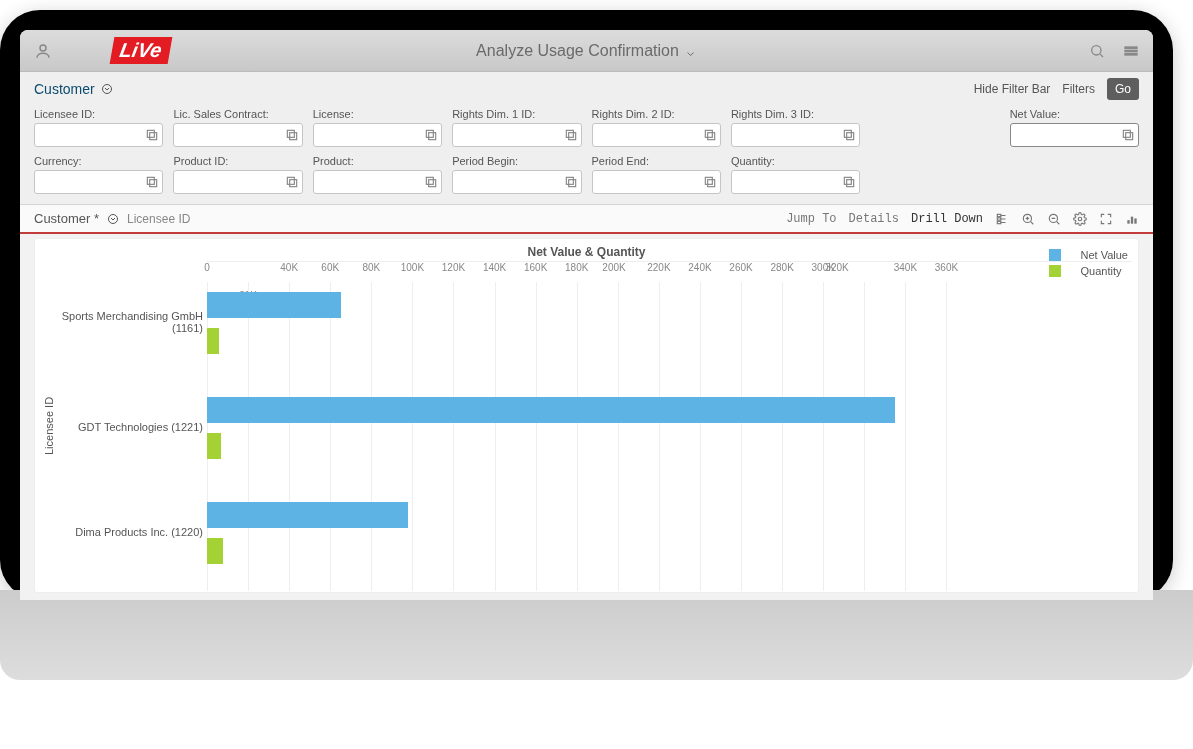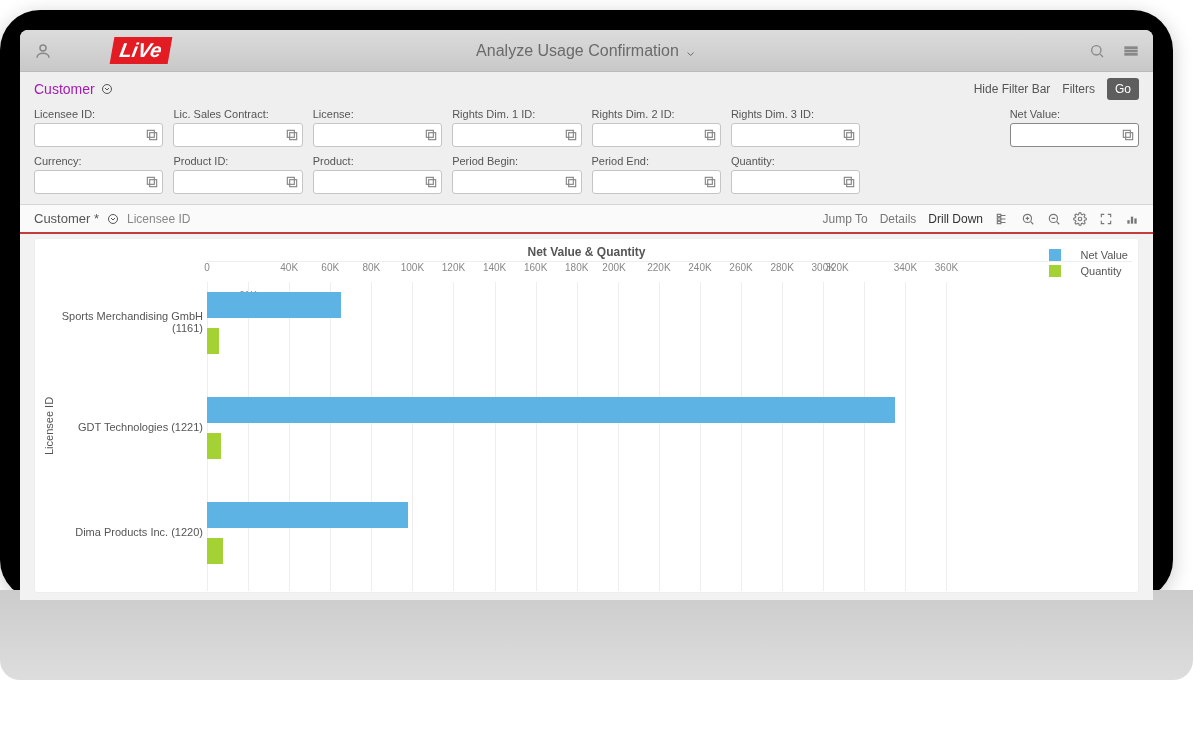--- a/index.html
+++ b/index.html
@@ -79,21 +79,21 @@
   .icon-btn { width: 16px; height: 16px; cursor: pointer; }
 
   
   .filter-header {
     display: flex;
     align-items: center;
     padding: 6px 14px 4px 14px;
     background: #efefef;
   }
   .filter-header-left {
-    color: #a21caf;
+    color: #0c4a6e;
     font-size: 14px;
     display: flex;
     align-items: center;
     gap: 6px;
   }
   .filter-header-right {
     margin-left: auto;
     display: flex;
     align-items: center;
     gap: 12px;
@@ -162,20 +162,21 @@
     text-align: center;
   }
   .chart-toolbar-left .dim-label { color: #888; font-size: 12px; }
   .chart-toolbar-right {
     margin-left: auto;
     display: flex;
     align-items: flex-end;
     gap: 12px;
     font-size: 12px;
     color: #777;
+    font-family: Liberation Mono, monospace;
   }
   .chart-toolbar-right .drill { color: #333; }
   .mini-icon { width: 14px; height: 14px; cursor: pointer; color: #777; }
 
   
   .chart-wrap {
     background: #fff;
     margin: 4px 14px 0 14px;
     border: 1px solid #eee;
     border-radius: 3px;

